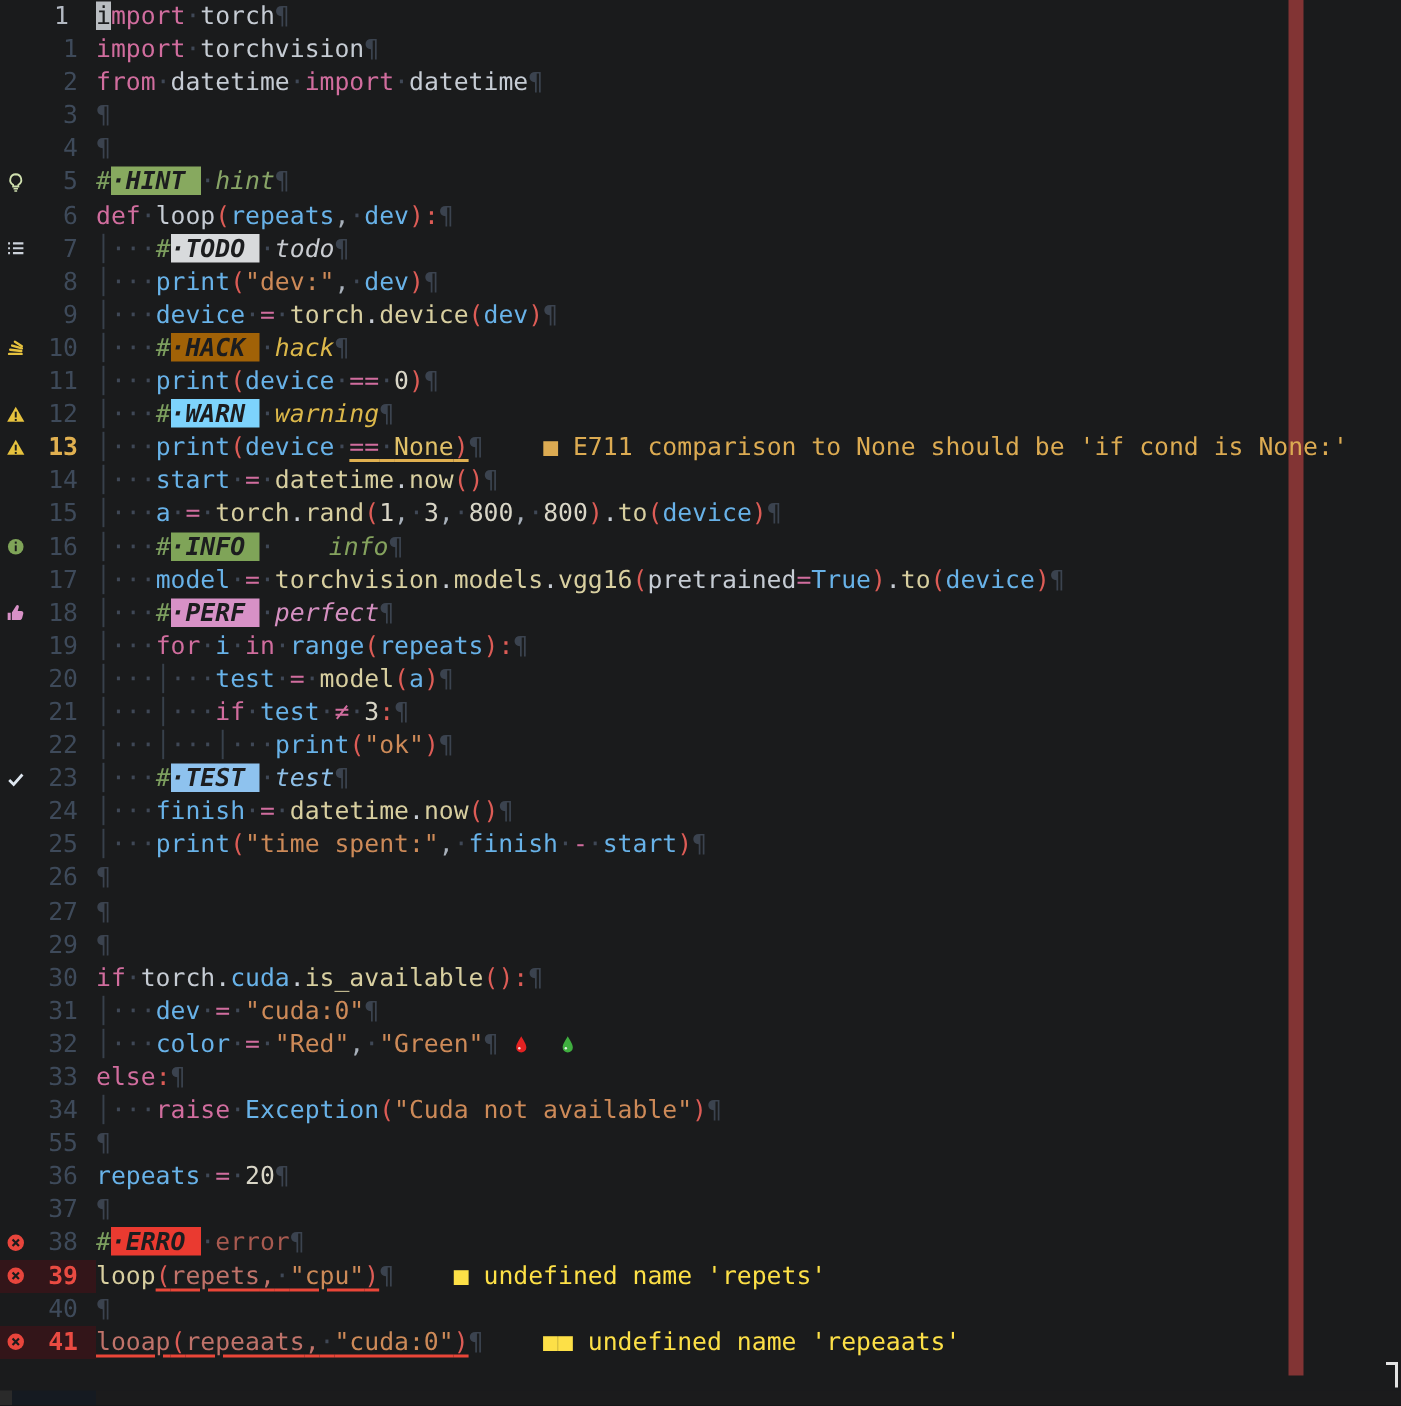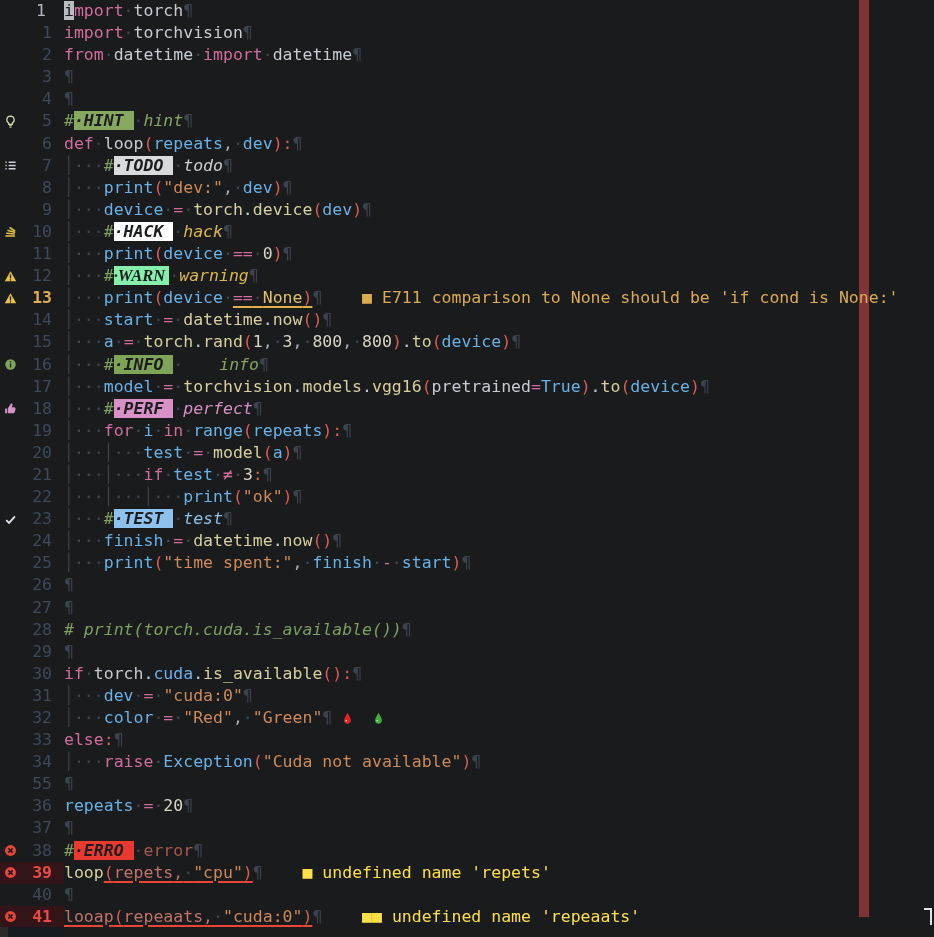--- a/index.html
+++ b/index.html
@@ -25,21 +25,21 @@
   .str{color:#cd8a58;} .num-t{color:#d8d5c6;} .red{color:#dd5c56;}
   .op{color:#d16d9e;} .com{color:#a8b0ba;} .nn{color:#e0c068;}
   .cmt{color:#7d9f5f;font-style:italic;} .er{color:#c0736a;}
   .pil{color:#3b434f;} .dot{color:#3f4856;} .gd{color:#38414c;}
   .cur{background:#b9bdc1;color:#1b1c1d;}
   .vw{color:#dcab52;} .ve{color:#fde047;}
   .uw{text-decoration:underline;text-decoration-color:#e0b050;text-decoration-thickness:1.5px;text-underline-offset:3px;}
   .ue{text-decoration:underline;text-decoration-color:#ea4638;text-decoration-thickness:1.5px;text-underline-offset:3px;}
   .badge{font-style:italic;font-weight:bold;color:#1c1d1f;}
   .b-hint{background:#87a95f;} .b-todo{background:#d8dadc;}
-  .b-hack{background:#ffffff;text-align:right;} .b-warn{background:#86efac;font-family:Liberation Serif, serif;}
+  .b-hack{background:#a16207;text-align:right;} .b-warn{background:#7dd3fc;}
   .b-info{background:#7fa458;} .b-perf{background:#d791c6;}
   .b-test{background:#8ec2ee;} .b-erro{background:#ea3a30;margin-top:28px;}
   .w-hint{color:#88a567;font-style:italic;} .w-todo{color:#c9ccd1;font-style:italic;}
   .w-hack,.w-warn{color:#dcb84a;font-style:italic;margin-top:48px;} .w-info{color:#85a35e;font-style:italic;margin-left:36px;}
   .w-perf{color:#d48fc0;font-style:italic;} .w-test{color:#8fc0e8;font-style:italic;}
   .w-erro{color:#a85a50;text-align:center;}
   .sign svg{display:block;}
   .dropglyph{display:inline-block;vertical-align:-2px;}
   .status-strip{position:absolute;left:0;right:0;bottom:0;height:10px;background:#1b1b1c;z-index:2;}
   .status-strip .seg-a{position:absolute;left:0;top:0;width:8px;height:10px;background:#2a2a2a;}
@@ -105,21 +105,20 @@
       <div class="row"><div class="gutter"><span class="sign"></span><span class="num ">20</span></div><span class="line-text"><span class="gd">│</span><span class="dot">···</span><span class="gd">│</span><span class="dot">···</span><span class="var">test</span><span class="dot">·</span><span class="op">=</span><span class="dot">·</span><span class="attr">model</span><span class="red">(</span><span class="var">a</span><span class="red">)</span><span class="pil">¶</span></span></div>
       <div class="row"><div class="gutter"><span class="sign"></span><span class="num ">21</span></div><span class="line-text"><span class="gd">│</span><span class="dot">···</span><span class="gd">│</span><span class="dot">···</span><span class="kw">if</span><span class="dot">·</span><span class="var">test</span><span class="dot">·</span><span class="op">≠</span><span class="dot">·</span><span class="num-t">3</span><span class="red">:</span><span class="pil">¶</span></span></div>
       <div class="row"><div class="gutter"><span class="sign"></span><span class="num ">22</span></div><span class="line-text"><span class="gd">│</span><span class="dot">···</span><span class="gd">│</span><span class="dot">···</span><span class="gd">│</span><span class="dot">···</span><span class="var">print</span><span class="red">(</span><span class="str">"ok"</span><span class="red">)</span><span class="pil">¶</span></span></div>
       <div class="row"><div class="gutter"><span class="sign"><svg width="13" height="13" viewBox="0 0 14 14">
               <path d="M2.3 7.6l3.2 3.1L11.8 3.6" stroke="#dde5ee" stroke-width="2" fill="none"></path>
             </svg></span><span class="num ">23</span></div><span class="line-text"><span class="gd">│</span><span class="dot">···</span><span class="cmt">#</span><span class="badge b-test">·TEST </span><span class="dot">·</span><span class="w-test">test</span><span class="pil">¶</span></span></div>
       <div class="row"><div class="gutter"><span class="sign"></span><span class="num ">24</span></div><span class="line-text"><span class="gd">│</span><span class="dot">···</span><span class="var">finish</span><span class="dot">·</span><span class="op">=</span><span class="dot">·</span><span class="attr">datetime</span><span class="wht">.</span><span class="attr">now</span><span class="red">()</span><span class="pil">¶</span></span></div>
       <div class="row"><div class="gutter"><span class="sign"></span><span class="num ">25</span></div><span class="line-text"><span class="gd">│</span><span class="dot">···</span><span class="var">print</span><span class="red">(</span><span class="str">"time spent:"</span><span class="com">,</span><span class="dot">·</span><span class="var">finish</span><span class="dot">·</span><span class="op">-</span><span class="dot">·</span><span class="var">start</span><span class="red">)</span><span class="pil">¶</span></span></div>
       <div class="row"><div class="gutter"><span class="sign"></span><span class="num ">26</span></div><span class="line-text"><span class="pil">¶</span></span></div>
       <div class="row"><div class="gutter"><span class="sign"></span><span class="num ">27</span></div><span class="line-text"><span class="pil">¶</span></span></div>
-      <div class="row"><div class="gutter"><span class="sign"></span><span class="num ">28</span></div><span class="line-text"><span class="cmt"># print(torch.cuda.is_available())</span><span class="pil">¶</span></span></div>
       <div class="row"><div class="gutter"><span class="sign"></span><span class="num ">29</span></div><span class="line-text"><span class="pil">¶</span></span></div>
       <div class="row"><div class="gutter"><span class="sign"></span><span class="num ">30</span></div><span class="line-text"><span class="kw">if</span><span class="dot">·</span><span class="wht">torch.</span><span class="var">cuda</span><span class="wht">.</span><span class="attr">is_available</span><span class="red">()</span><span class="red">:</span><span class="pil">¶</span></span></div>
       <div class="row"><div class="gutter"><span class="sign"></span><span class="num ">31</span></div><span class="line-text"><span class="gd">│</span><span class="dot">···</span><span class="var">dev</span><span class="dot">·</span><span class="op">=</span><span class="dot">·</span><span class="str">"cuda:0"</span><span class="pil">¶</span></span></div>
       <div class="row"><div class="gutter"><span class="sign"></span><span class="num ">32</span></div><span class="line-text"><span class="gd">│</span><span class="dot">···</span><span class="var">color</span><span class="dot">·</span><span class="op">=</span><span class="dot">·</span><span class="str">"Red"</span><span class="com">,</span><span class="dot">·</span><span class="str">"Green"</span><span class="pil">¶</span><span class="sp"> </span><span class="dropglyph"><svg width="11" height="13" viewBox="0 0 12 14">
               <path d="M6 .8C4.1 4.3 2.3 6.7 2.3 9a3.7 3.7 0 0 0 7.4 0C9.7 6.7 7.9 4.3 6 .8z" fill="#e32222"></path>
               <circle cx="4.6" cy="9.5" r=".9" fill="#fff" opacity=".85"></circle>
             </svg></span><span class="sp">  </span><span class="dropglyph"><svg width="11" height="13" viewBox="0 0 12 14">
               <path d="M6 .8C4.1 4.3 2.3 6.7 2.3 9a3.7 3.7 0 0 0 7.4 0C9.7 6.7 7.9 4.3 6 .8z" fill="#3fae3f"></path>
               <circle cx="4.6" cy="9.5" r=".9" fill="#fff" opacity=".85"></circle>
             </svg></span></span></div>

